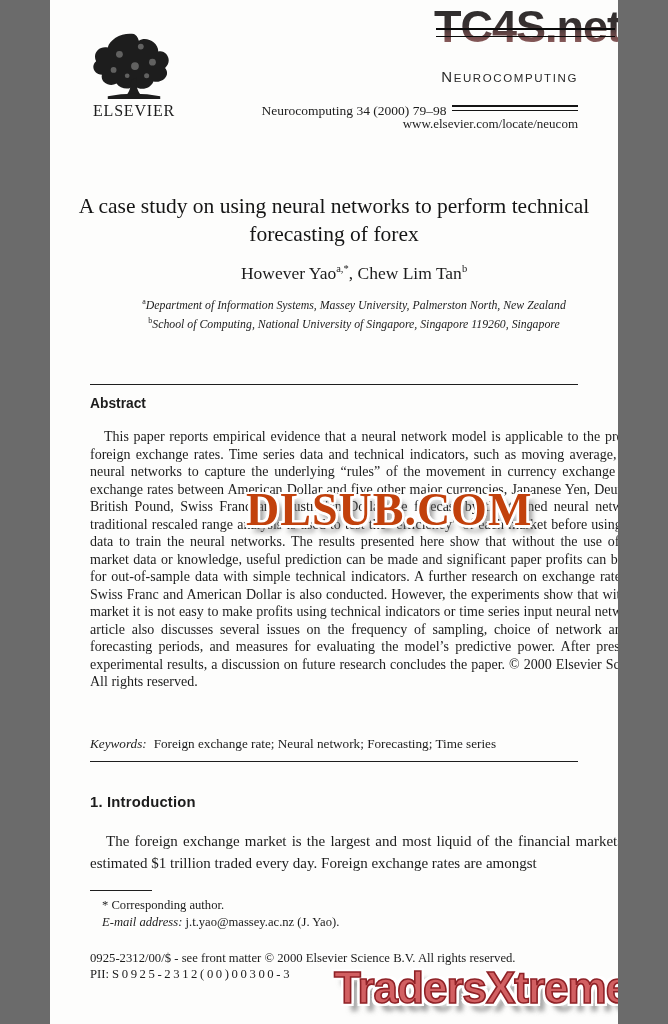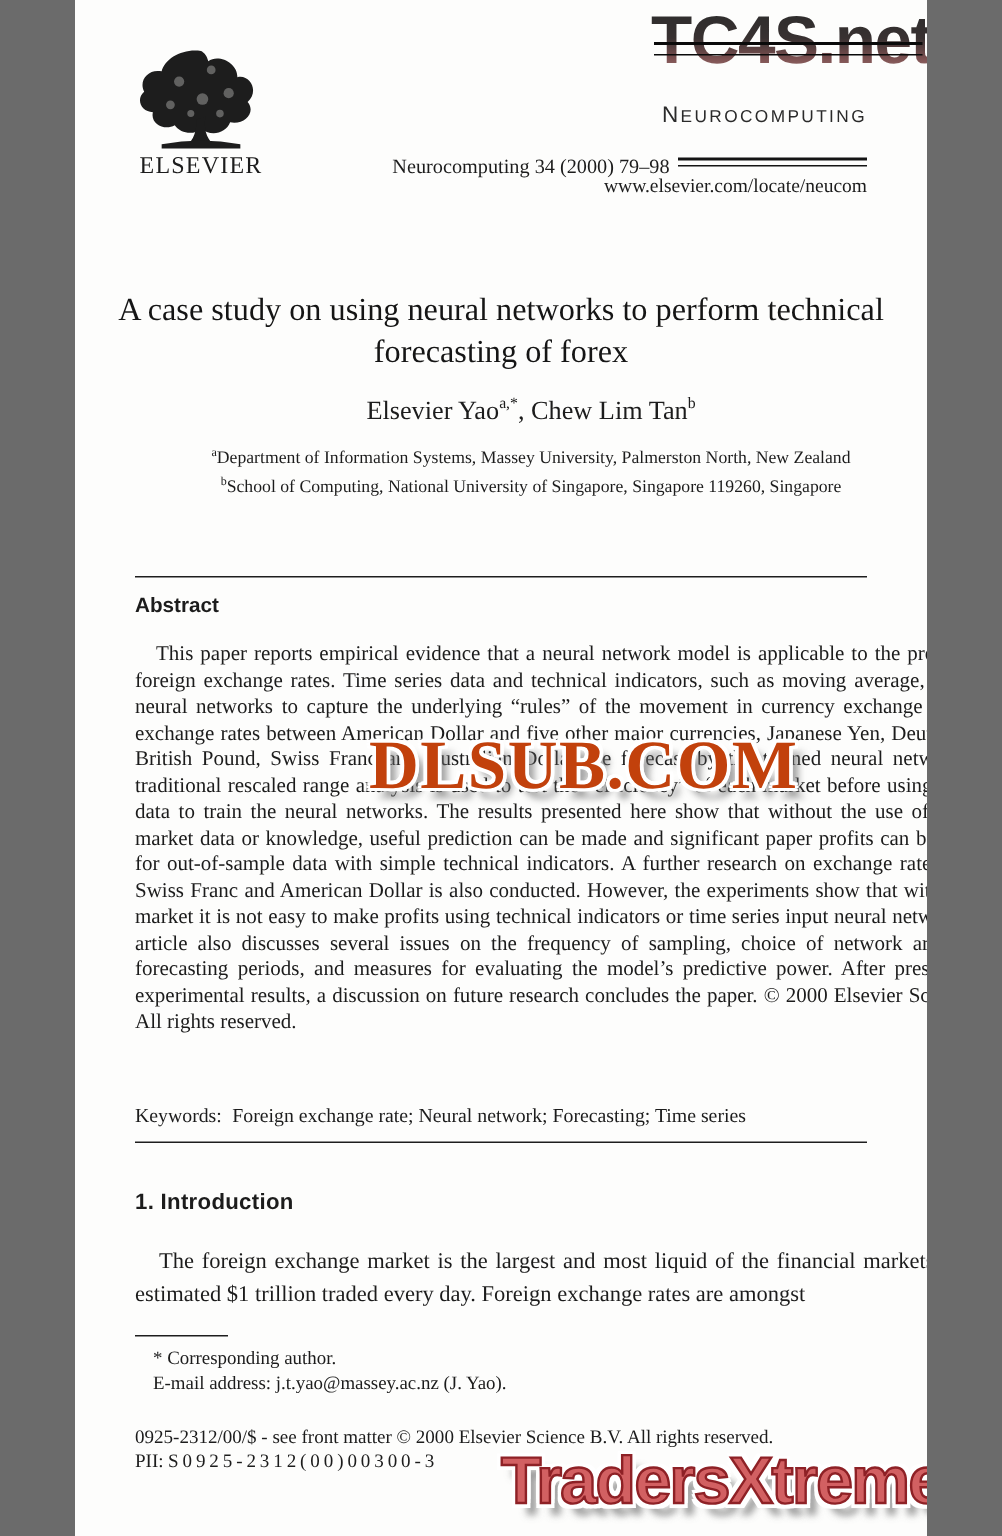--- a/index.html
+++ b/index.html
@@ -8,21 +8,21 @@
     width: 568px;
     height: 1024px;
     margin: 0 auto;
     background: #fdfdfc;
     overflow: hidden;
     font-family: "Liberation Serif", serif;
     color: #1c1c1c;
   }
   .abs { position: absolute; }
   .center { left: 0; right: 0; text-align: center; padding-left: 40px; }
-  .it { }
+  .it { font-style: italic; }
 
   
   .logo-block { left: 36px; top: 33px; width: 96px; text-align: center; }
   .logo-block svg { display: block; margin: 0 auto; }
   .publisher-label {
     font-size: 16px; letter-spacing: 0.8px; margin-top: 1px;
     font-family: "Liberation Serif", serif;
   }
   .citation { top: 103px; font-size: 13.5px; }
   .journal-block { right: 40px; top: 68px; text-align: right; }
@@ -153,21 +153,21 @@
   <div class="abs center citation">Neurocomputing 34 (2000) 79–98</div>
 
   <div class="abs journal-block">
     <div class="journal-name"><span class="initial">N</span><span>EUROCOMPUTING</span></div>
     <div class="double-rule"></div>
     <div class="header-url">www.elsevier.com/locate/neucom</div>
   </div>
 
   <div class="abs paper-title">A case study on using neural networks to perform technical forecasting of forex</div>
 
-  <div class="abs center authors"><span>Elsevier Yao</span><sup>a,*</sup><span>, Chew Lim Tan</span><sup>b</sup></div>
+  <div class="abs center authors"><span>However Yao</span><sup>a,*</sup><span>, Chew Lim Tan</span><sup>b</sup></div>
 
   <div class="abs center affiliations">
     <div><sup>a</sup><span class="it">Department of Information Systems, Massey University, Palmerston North, New Zealand</span></div>
     <div><sup>b</sup><span class="it">School of Computing, National University of Singapore, Singapore 119260, Singapore</span></div>
   </div>
 
 
   <div class="abs rule rule-1"></div>
   <div class="abs abstract-heading">Abstract</div>
   <div class="abs abstract-body">This paper reports empirical evidence that a neural network model is applicable to the prediction of foreign exchange rates. Time series data and technical indicators, such as moving average, are fed to neural networks to capture the underlying “rules” of the movement in currency exchange rates. The exchange rates between American Dollar and five other major currencies, Japanese Yen, Deutsch Mark, British Pound, Swiss Franc and Australian Dollar are forecast by the trained neural networks. The traditional rescaled range analysis is used to test the “efficiency” of each market before using historical data to train the neural networks. The results presented here show that without the use of extensive market data or knowledge, useful prediction can be made and significant paper profits can be achieved for out-of-sample data with simple technical indicators. A further research on exchange rates between Swiss Franc and American Dollar is also conducted. However, the experiments show that with efficient market it is not easy to make profits using technical indicators or time series input neural networks. This article also discusses several issues on the frequency of sampling, choice of network architecture, forecasting periods, and measures for evaluating the model’s predictive power. After presenting the experimental results, a discussion on future research concludes the paper.  ©  2000 Elsevier Science B.V. All rights reserved.</div>

